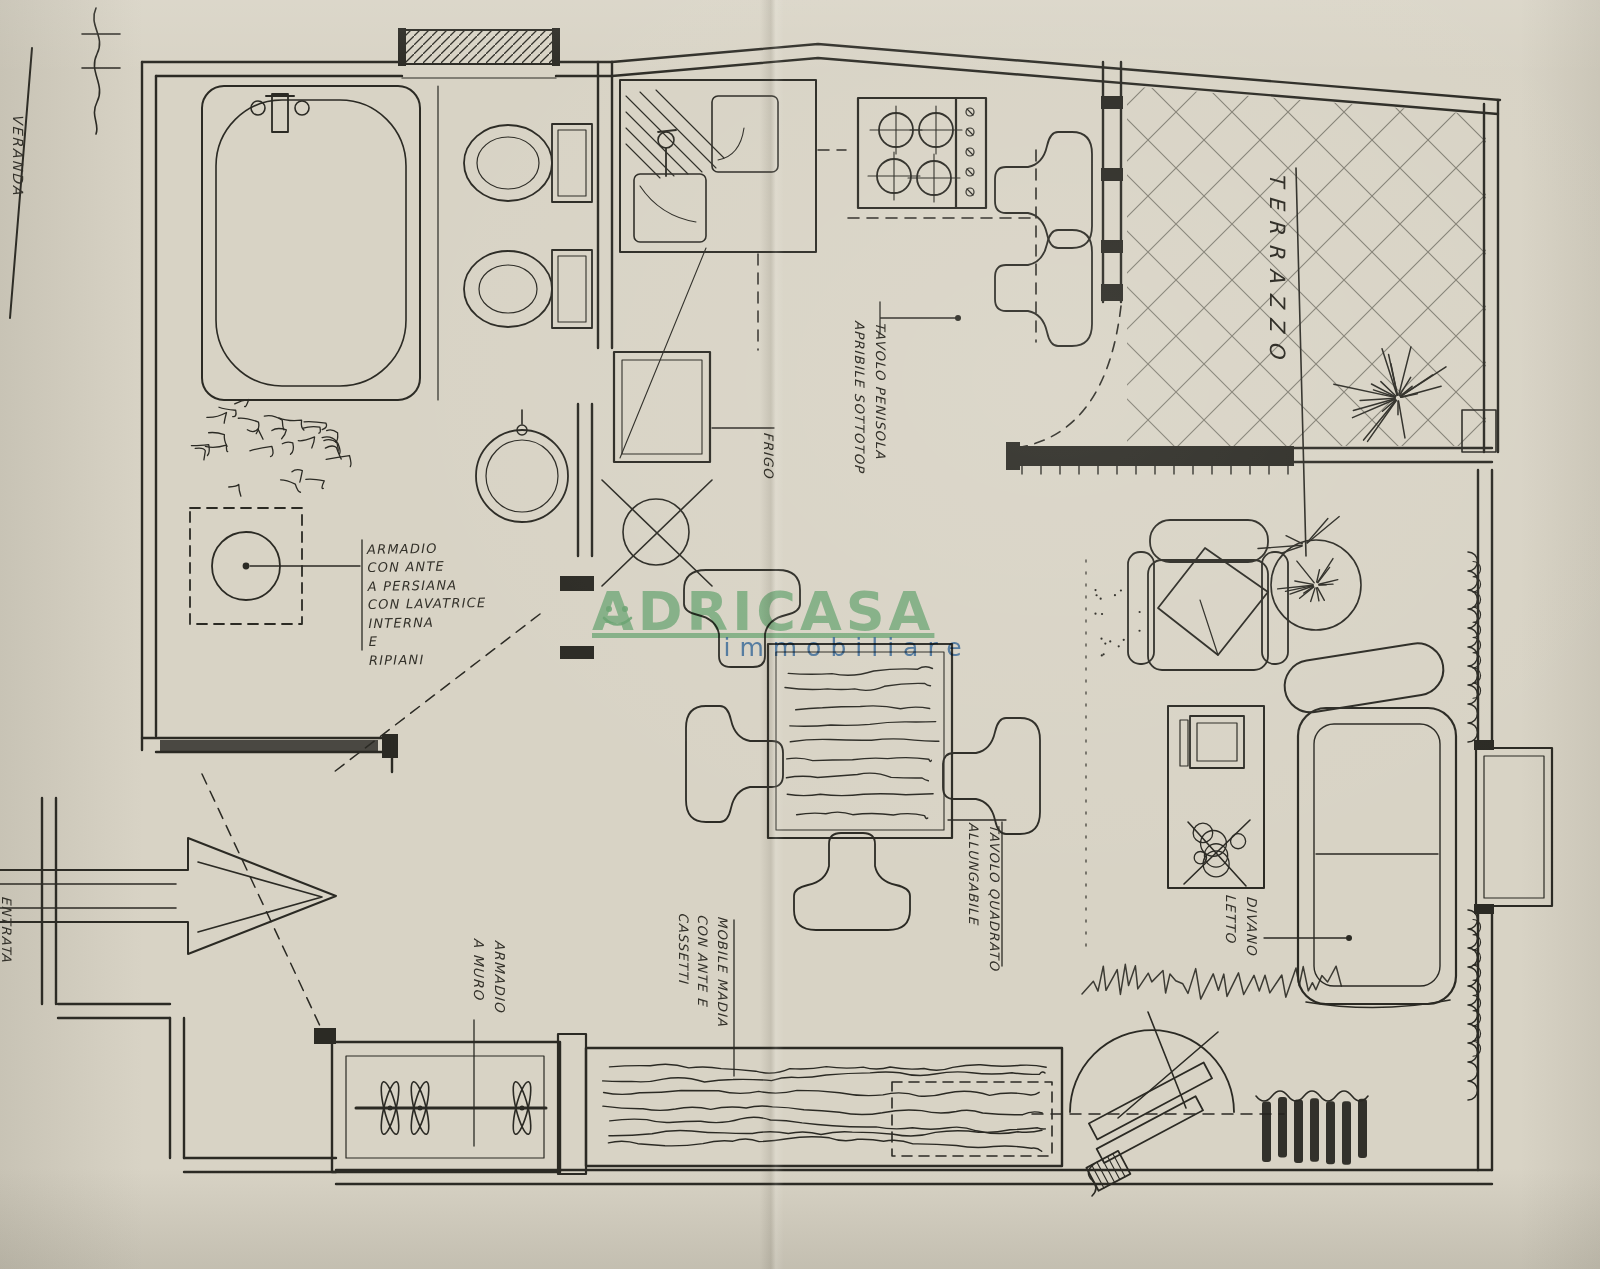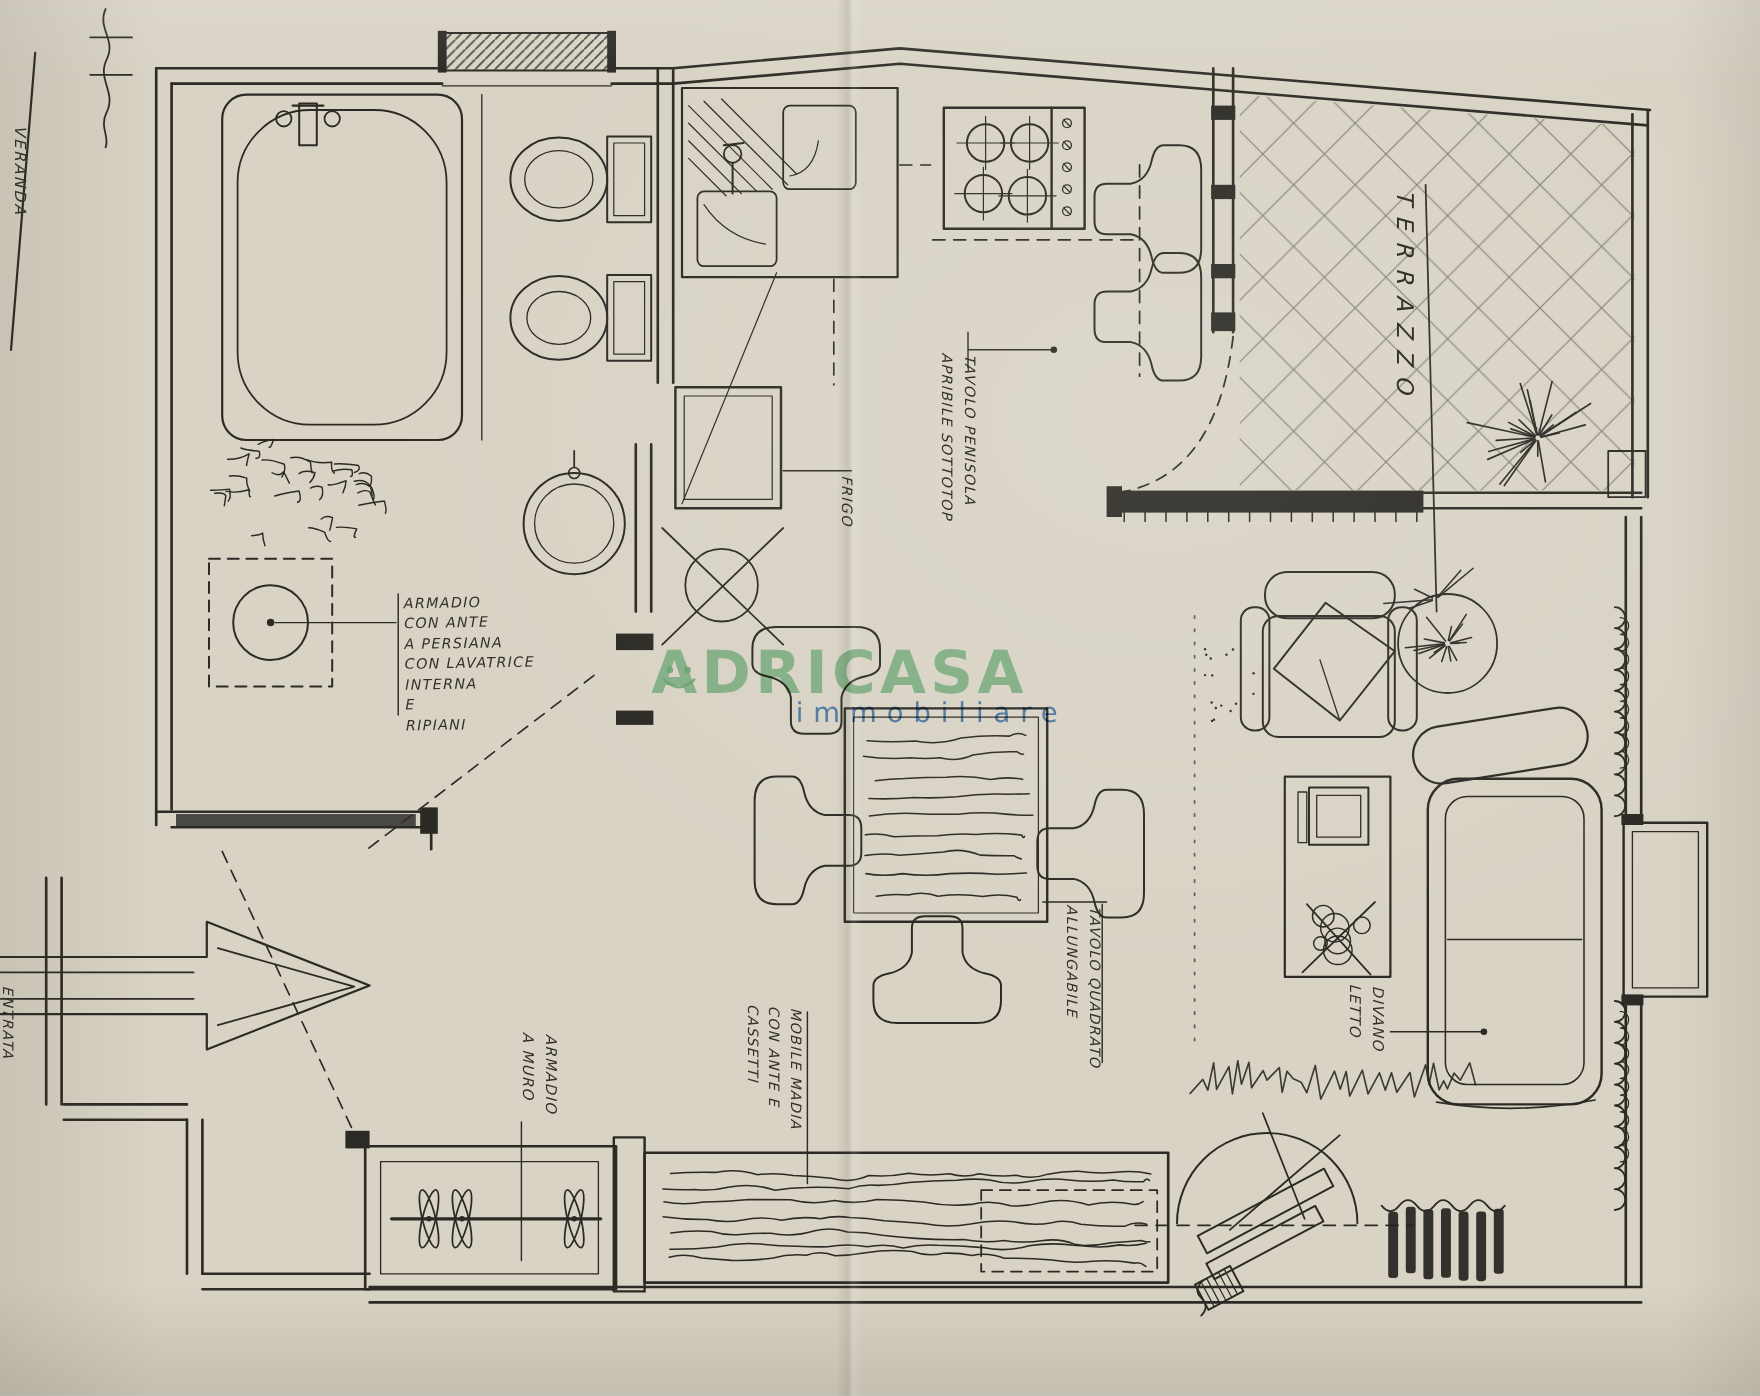--- a/index.html
+++ b/index.html
@@ -34,21 +34,21 @@
   .lbl-divano{left:1262px;top:898px;font-size:13.5px;line-height:1.55;}
   .lbl-armadio-muro{left:510px;top:942px;font-size:13.5px;line-height:1.55;}
   .lbl-madia{left:732px;top:918px;line-height:1.5;}
   .lbl-entrata{left:16px;top:898px;}
   .watermark{
     position:absolute;left:592px;top:580px;width:400px;z-index:6;
     pointer-events:none;mix-blend-mode:multiply;
   }
   .wm-brand{
     font-weight:bold;font-size:54px;letter-spacing:4px;
-    color:rgba(126,198,148,.74);font-family:"DejaVu Sans",sans-serif;
+    color:rgba(126,198,148,.74);font-family:"DejaVu Sans",sans-serif;text-decoration:underline;
   }
   .wm-sub{
     font-size:25px;letter-spacing:9px;color:rgba(74,132,198,.85);
     margin:-10px 0 0 110px;
     text-align:center;
   }
   .wm-face{position:absolute;left:2px;top:16px;}
 </style>
 </head>
 <body>

